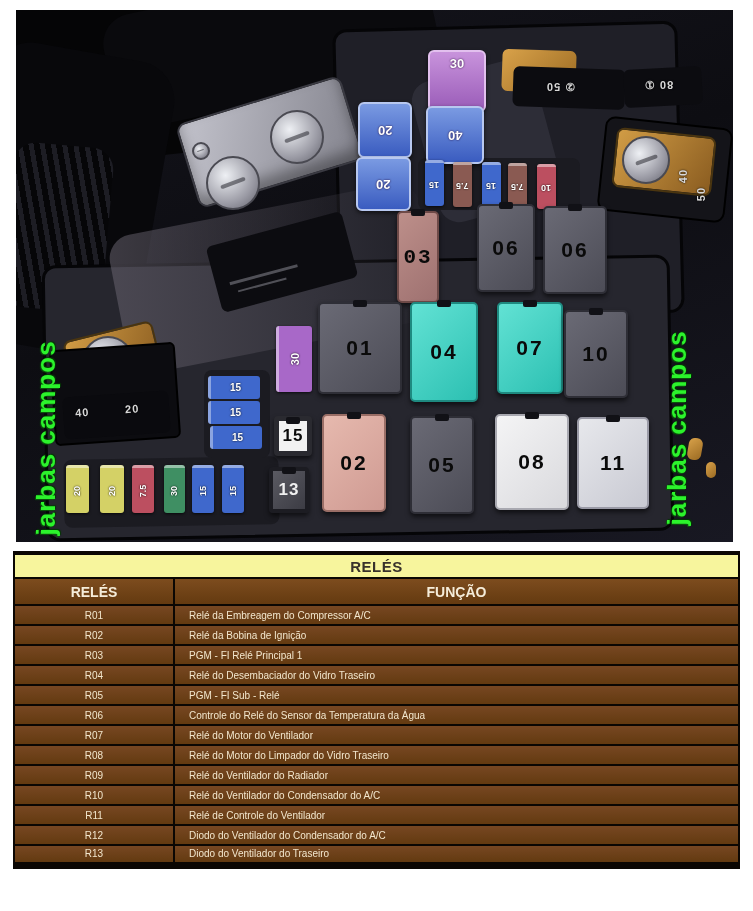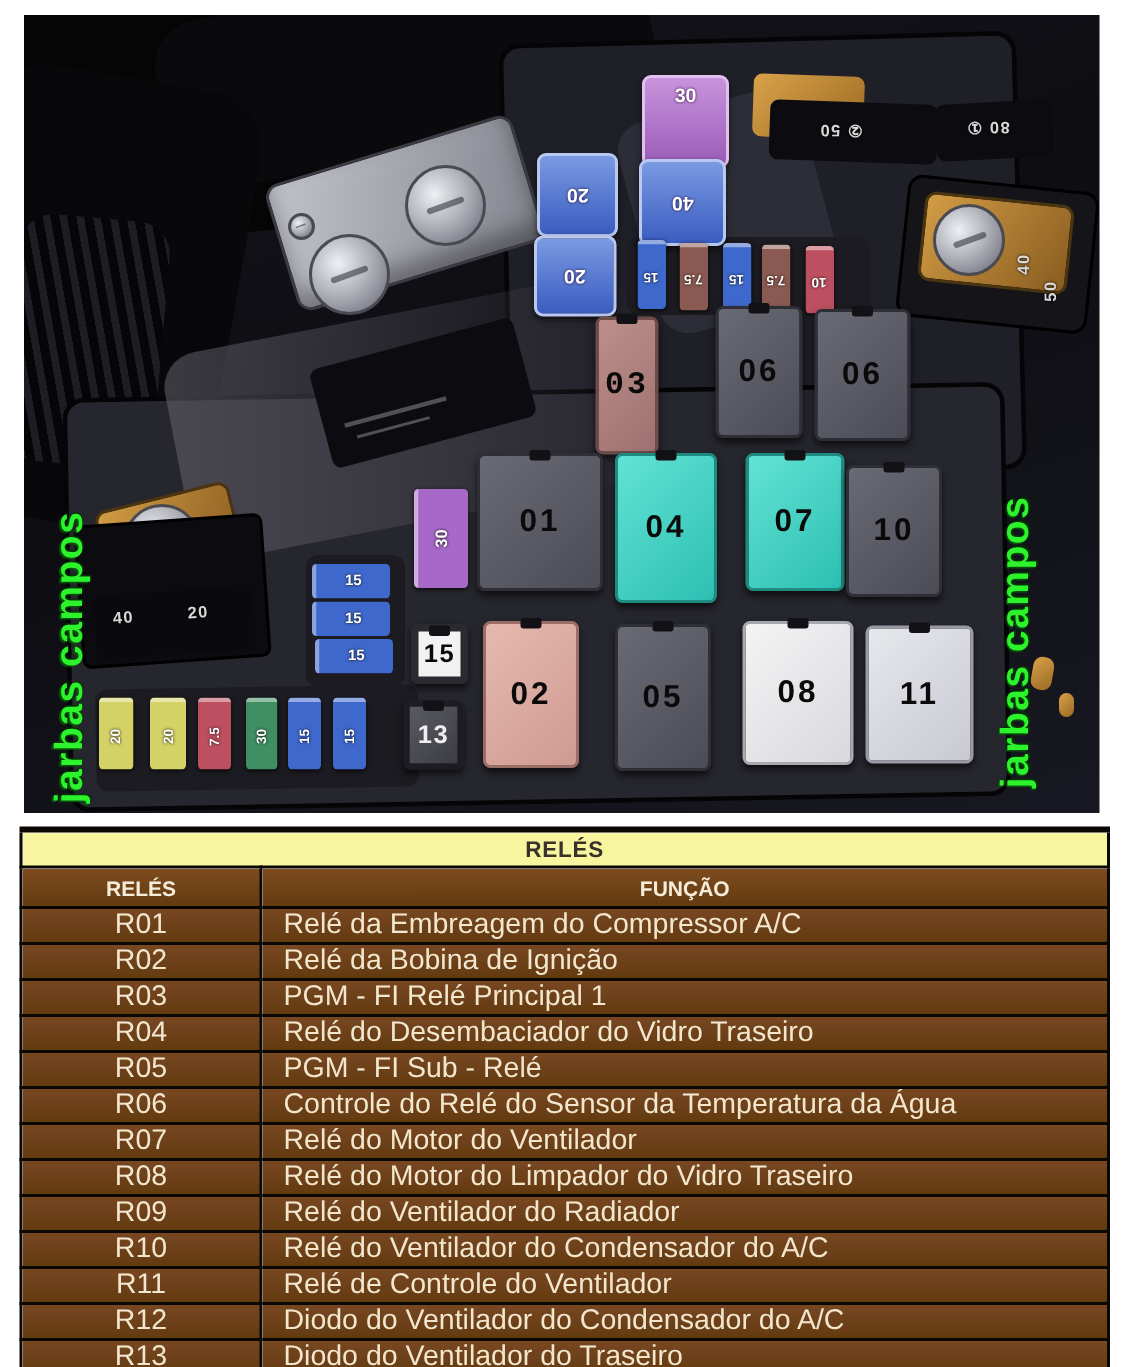--- a/index.html
+++ b/index.html
@@ -107,21 +107,21 @@
   .relay-table { position:absolute; left:13px; top:551px; width:727px;
                  border-collapse:collapse; table-layout:fixed;
                  border:2px solid #0b0703; border-top-width:4px; border-bottom-width:7px; }
   .relay-table td, .relay-table th { border:2px solid #0b0703; overflow:hidden;
                  white-space:nowrap; }
   .row-title td { background:#f7f59d; color:#38322b; font-weight:bold; font-size:15px;
                   text-align:center; height:25px; letter-spacing:.5px; }
   .row-head th { background:linear-gradient(#7d4c1e,#643a10); color:#f5ecd9;
                  font-weight:bold; font-size:14px; text-align:center; height:27px; }
   .row-data td { background:linear-gradient(#774722,#633a10); color:#f2e6cd;
-                 font-size:19px; height:20px; }
+                 font-size:10px; height:20px; }
   .col1 { width:160px; }
   .row-data .c1 { text-align:center; }
   .row-data .c2 { padding-left:14px; text-align:left; }
 </style>
 </head>
 <body>
 
 <div class="photo">
 
   <div class="engine-top"></div>

